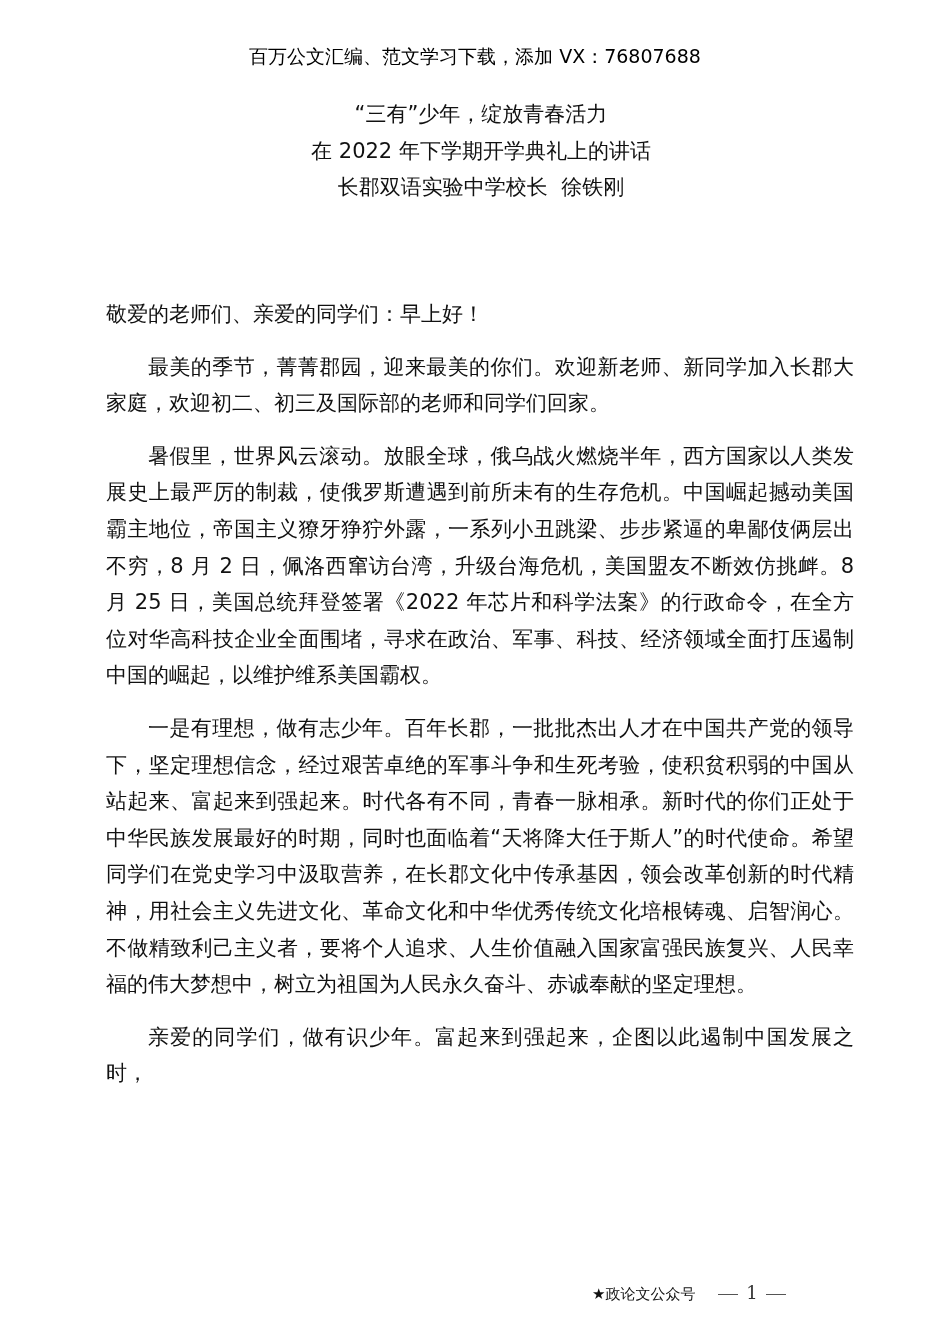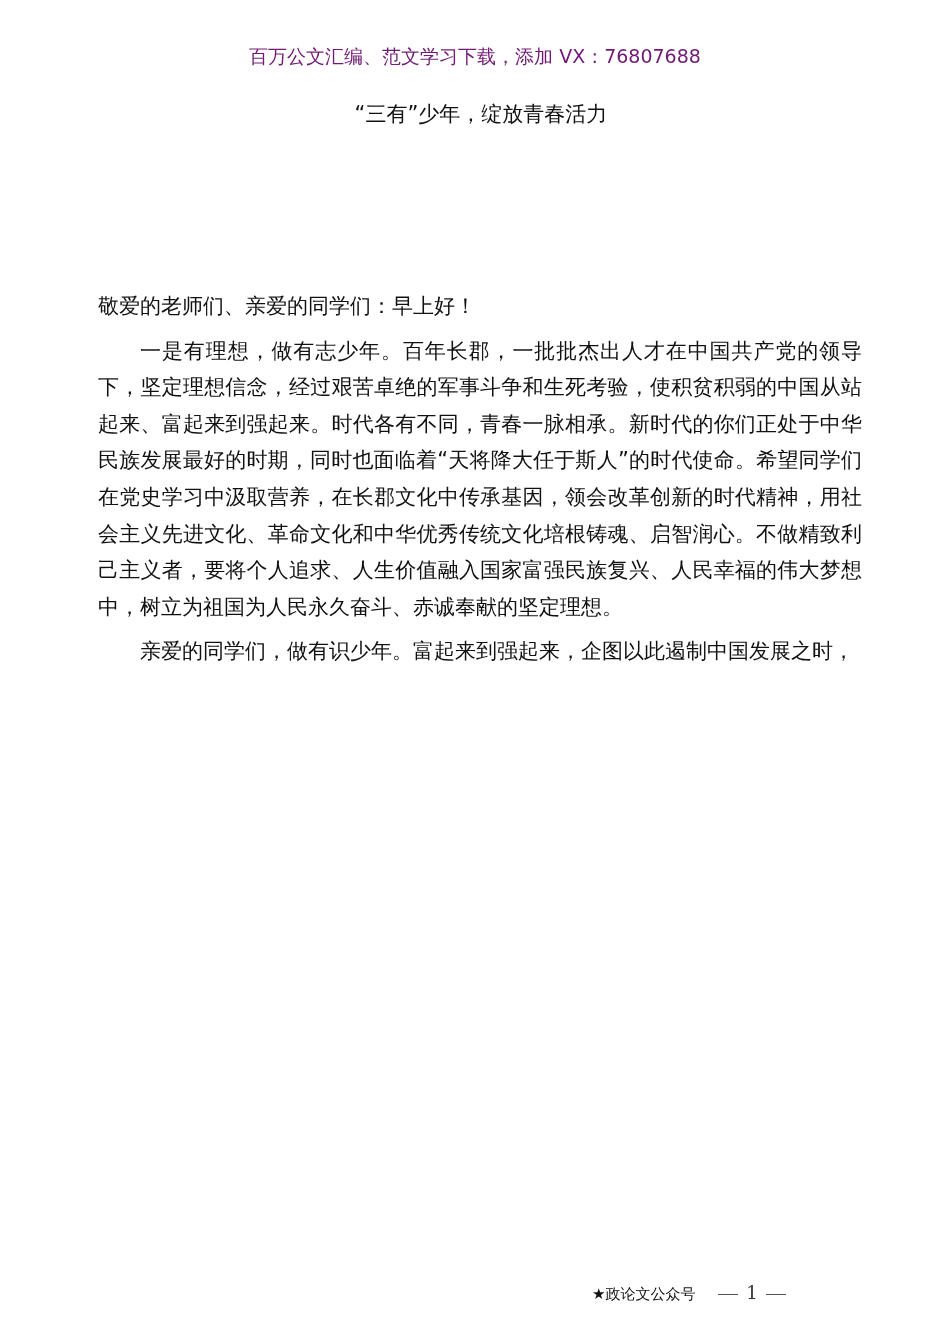--- a/index.html
+++ b/index.html
@@ -15,21 +15,21 @@
       font-family: "DejaVu Sans", "Liberation Sans", sans-serif;
       color: #111111;
     }
     .banner {
       position: absolute;
       top: 44px;
       left: 0;
       width: 950px;
       text-align: center;
       font-size: 19px;
-      color: #701a75;
+      color: #000000;
       letter-spacing: 0px;
     }
     .title-block {
       position: absolute;
       top: 96px;
       left: 0;
       width: 950px;
       text-align: center;
       font-size: 21px;
       line-height: 36.5px;
@@ -39,21 +39,21 @@
       position: absolute;
       top: 280px;
       left: 90px;
       width: 780px;
       font-size: 21px;
       line-height: 36.6px;
       text-align: justify;
       text-justify: inter-character;
     }
     .para {
-      margin: 8px;
+      margin: 16px;
       padding: 0;
     }
     .para.indent { text-indent: 42px; }
     .para + .para { margin-top: 0px; }
     .lead { font-weight: normal; }
     .footer {
       position: absolute;
       top: 1282px;
       left: 592px;
       font-size: 15px;
@@ -74,24 +74,28 @@
       margin: 0 8px;
     }
   </style>
 </head>
 <body>
 
 <div class="banner">百万公文汇编、范文学习下载，添加 VX：76807688</div>
 
 <div class="title-block">
   <span class="title-line">“三有”少年，绽放青春活力</span>
+  <span class="title-line">在 2022 年下学期开学典礼上的讲话</span>
+  <span class="title-line">长郡双语实验中学校长  徐铁刚</span>
 </div>
 
 <div class="body">
   <p class="para">敬爱的老师们、亲爱的同学们：早上好！</p>
+  <p class="para indent">最美的季节，菁菁郡园，迎来最美的你们。欢迎新老师、新同学加入长郡大家庭，欢迎初二、初三及国际部的老师和同学们回家。</p>
+  <p class="para indent">暑假里，世界风云滚动。放眼全球，俄乌战火燃烧半年，西方国家以人类发展史上最严厉的制裁，使俄罗斯遭遇到前所未有的生存危机。中国崛起撼动美国霸主地位，帝国主义獠牙狰狞外露，一系列小丑跳梁、步步紧逼的卑鄙伎俩层出不穷，8 月 2 日，佩洛西窜访台湾，升级台海危机，美国盟友不断效仿挑衅。8 月 25 日，美国总统拜登签署《2022 年芯片和科学法案》的行政命令，在全方位对华高科技企业全面围堵，寻求在政治、军事、科技、经济领域全面打压遏制中国的崛起，以维护维系美国霸权。</p>
   <p class="para indent"><span class="lead">一是有理想，做有志少年。</span><span>百年长郡，一批批杰出人才在中国共产党的领导下，坚定理想信念，经过艰苦卓绝的军事斗争和生死考验，使积贫积弱的中国从站起来、富起来到强起来。时代各有不同，青春一脉相承。新时代的你们正处于中华民族发展最好的时期，同时也面临着“天将降大任于斯人”的时代使命。希望同学们在党史学习中汲取营养，在长郡文化中传承基因，领会改革创新的时代精神，用社会主义先进文化、革命文化和中华优秀传统文化培根铸魂、启智润心。不做精致利己主义者，要将个人追求、人生价值融入国家富强民族复兴、人民幸福的伟大梦想中，树立为祖国为人民永久奋斗、赤诚奉献的坚定理想。</span></p>
   <p class="para indent"><span class="lead">亲爱的同学们，做有识少年。</span><span>富起来到强起来，企图以此遏制中国发展之时，</span></p>
 </div>
 
 <div class="footer">
   <span>★政论文公众号</span>
   <span class="page"><span class="dash"></span><span>1</span><span class="dash"></span></span>
 </div>
 
 </body></html>

